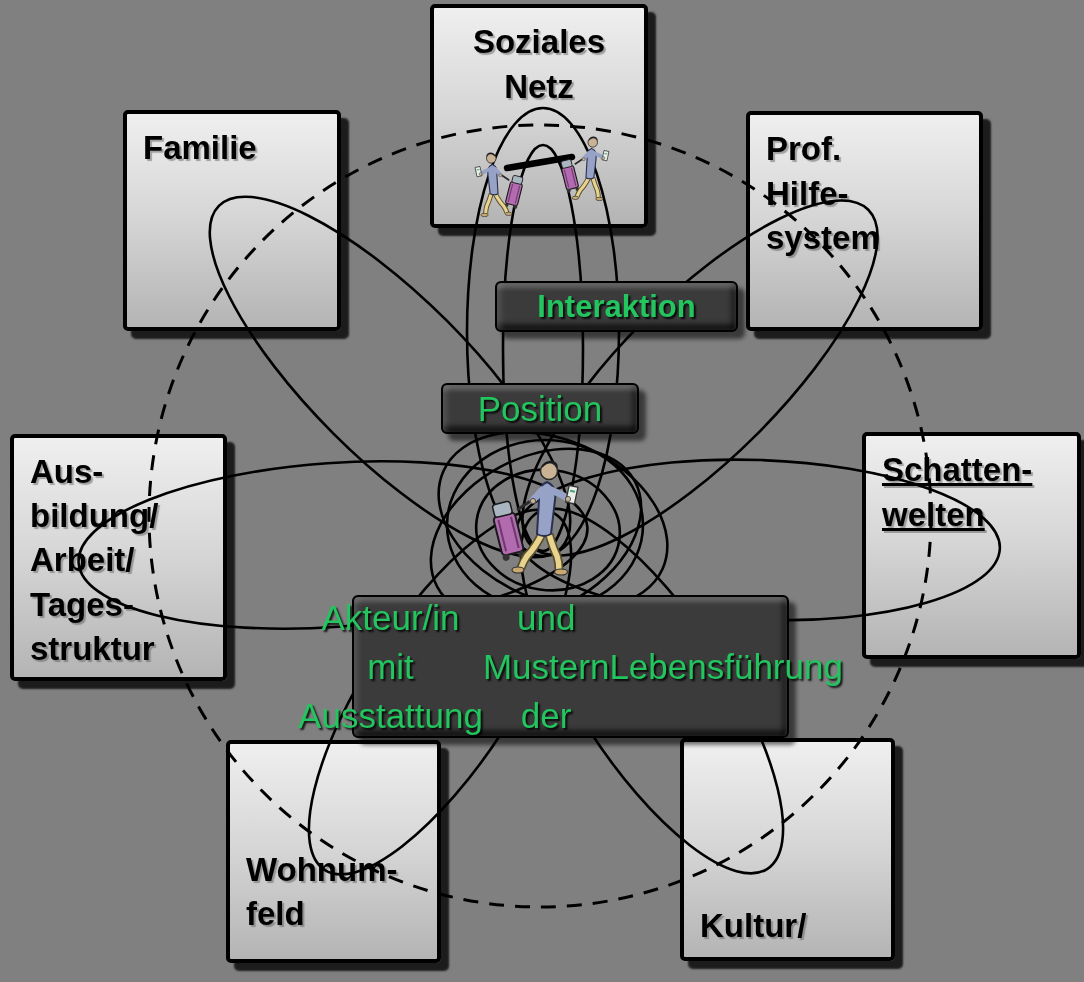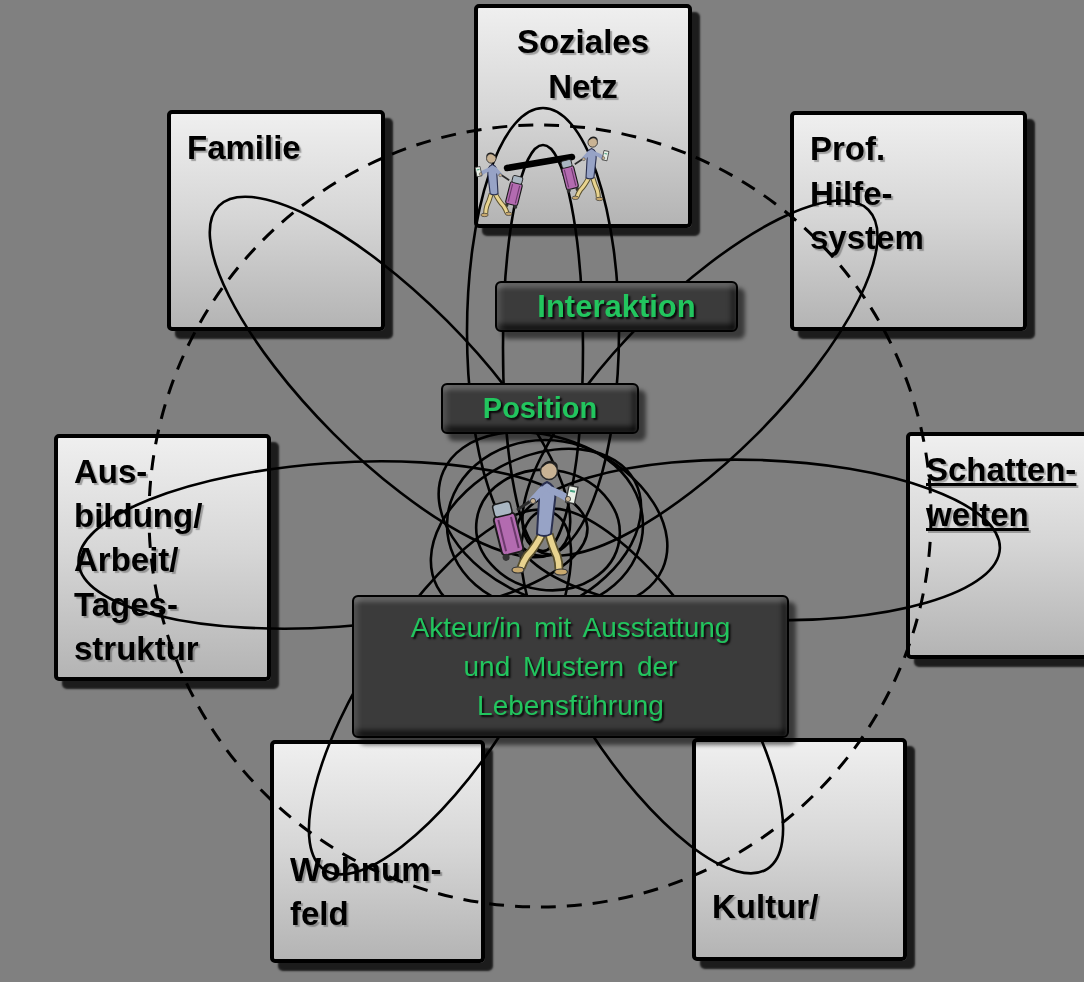--- a/index.html
+++ b/index.html
@@ -9,50 +9,49 @@
   }
   
   .box{
     position:absolute;box-sizing:border-box;z-index:1;
     border:4px solid #000;border-radius:5px;
     background:linear-gradient(180deg,#efefef 0%,#d6d6d6 48%,#b4b4b4 100%);
     box-shadow:8px 8px 2px rgba(0,0,0,0.78);
     color:#000;font-weight:bold;font-size:33px;line-height:1.35;
     padding:12px 16px;
     text-shadow:2px 2px 1px rgba(90,90,90,0.5);
-    margin-left:44px;
   }
   .box .ln{display:block;}
   .b-soziales{left:430px;top:4px;width:218px;height:224px;text-align:center;}
   .b-familie{left:123px;top:110px;width:218px;height:221px;}
   .b-prof{left:746px;top:111px;width:237px;height:220px;}
   .b-ausbildung{left:10px;top:434px;width:217px;height:247px;line-height:1.34;}
   .b-schatten{left:862px;top:432px;width:219px;height:227px;text-decoration:underline;}
   .b-wohnum{left:226px;top:740px;width:215px;height:223px;display:flex;flex-direction:column;justify-content:flex-end;padding-bottom:22px;}
-  .b-kultur{left:648px;top:738px;width:215px;height:223px;display:flex;flex-direction:column;justify-content:flex-end;padding-bottom:27px;}
+  .b-kultur{left:680px;top:738px;width:215px;height:223px;display:flex;flex-direction:column;justify-content:flex-end;padding-bottom:8px;}
 
   
   .pill{
     position:absolute;box-sizing:border-box;z-index:3;
     background:#3b3b3b;border:2px solid #000;border-radius:6px;
     color:#22c55e;display:flex;align-items:center;justify-content:center;
     box-shadow:
       inset 0 5px 4px rgba(255,255,255,0.22),
       inset 5px 0 4px rgba(255,255,255,0.10),
       inset 0 -6px 5px rgba(0,0,0,0.62),
       inset -5px 0 5px rgba(0,0,0,0.45),
       7px 7px 4px rgba(0,0,0,0.55);
     text-shadow:2px 2px 2px rgba(0,0,0,0.85);
   }
   .p-interaktion{left:495px;top:281px;width:243px;height:51px;font-size:31px;font-weight:bold;}
-  .p-position{left:441px;top:383px;width:198px;height:51px;font-size:29px;font-weight:bold;}
+  .p-position{left:441px;top:383px;width:198px;height:51px;font-size:35px;font-weight:normal;}
   .p-akteur{
     left:352px;top:595px;width:437px;height:143px;
-    font-size:28px;font-weight:normal;line-height:1.4;
-    flex-direction:column;text-align:center;word-spacing:5px;
+    font-size:35px;font-weight:normal;line-height:1.4;
+    flex-direction:row;text-align:center;word-spacing:5px;
   }
   .p-akteur .ln{display:block;}
 
   svg.overlay{position:absolute;left:0;top:0;z-index:2;pointer-events:none;}
 </style>
 </head>
 <body>
 
 <div class="stage">
 

